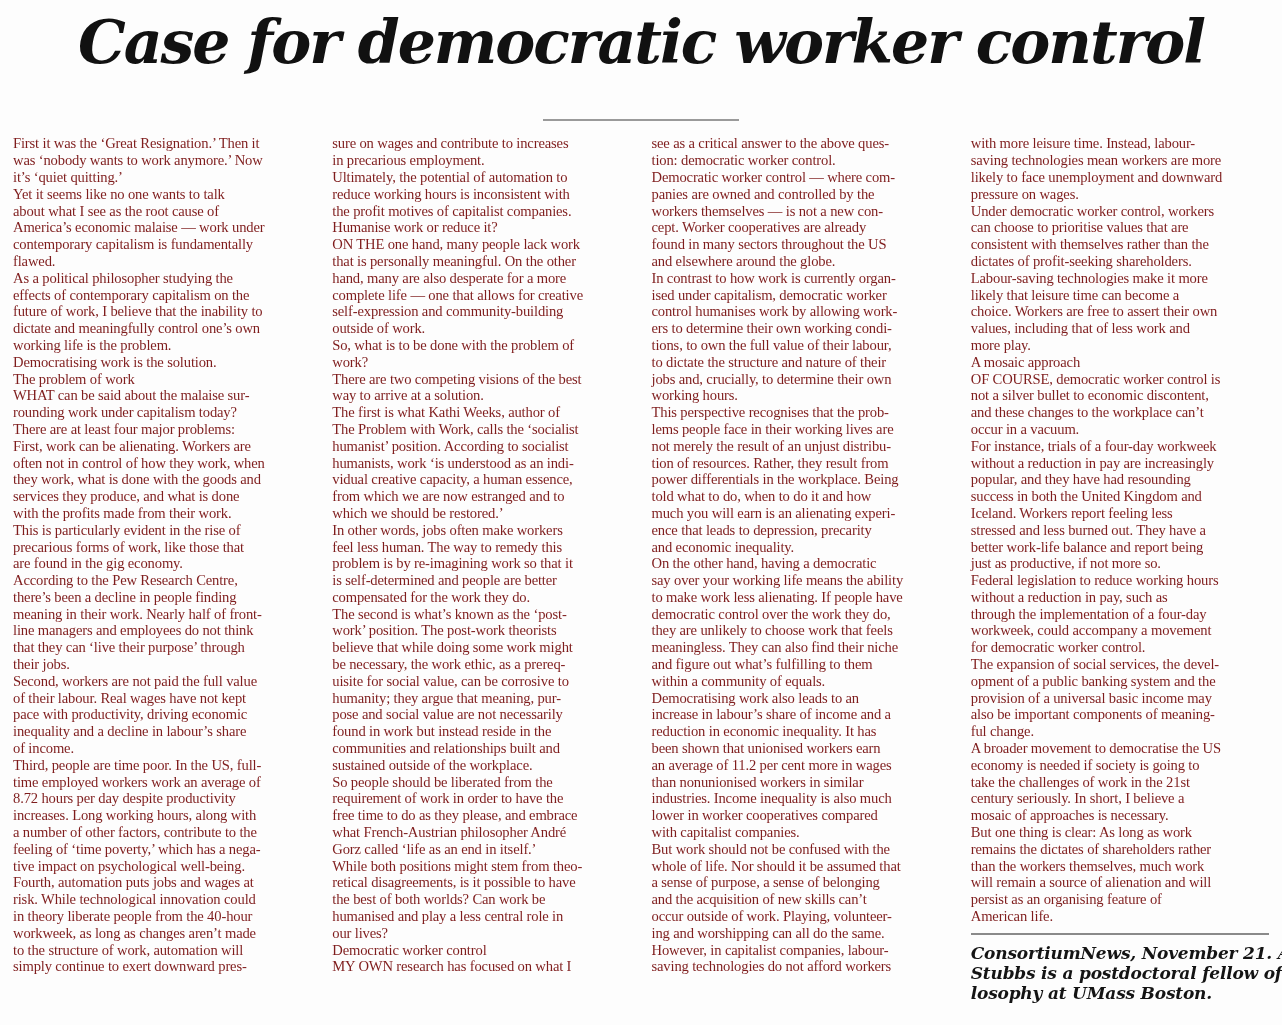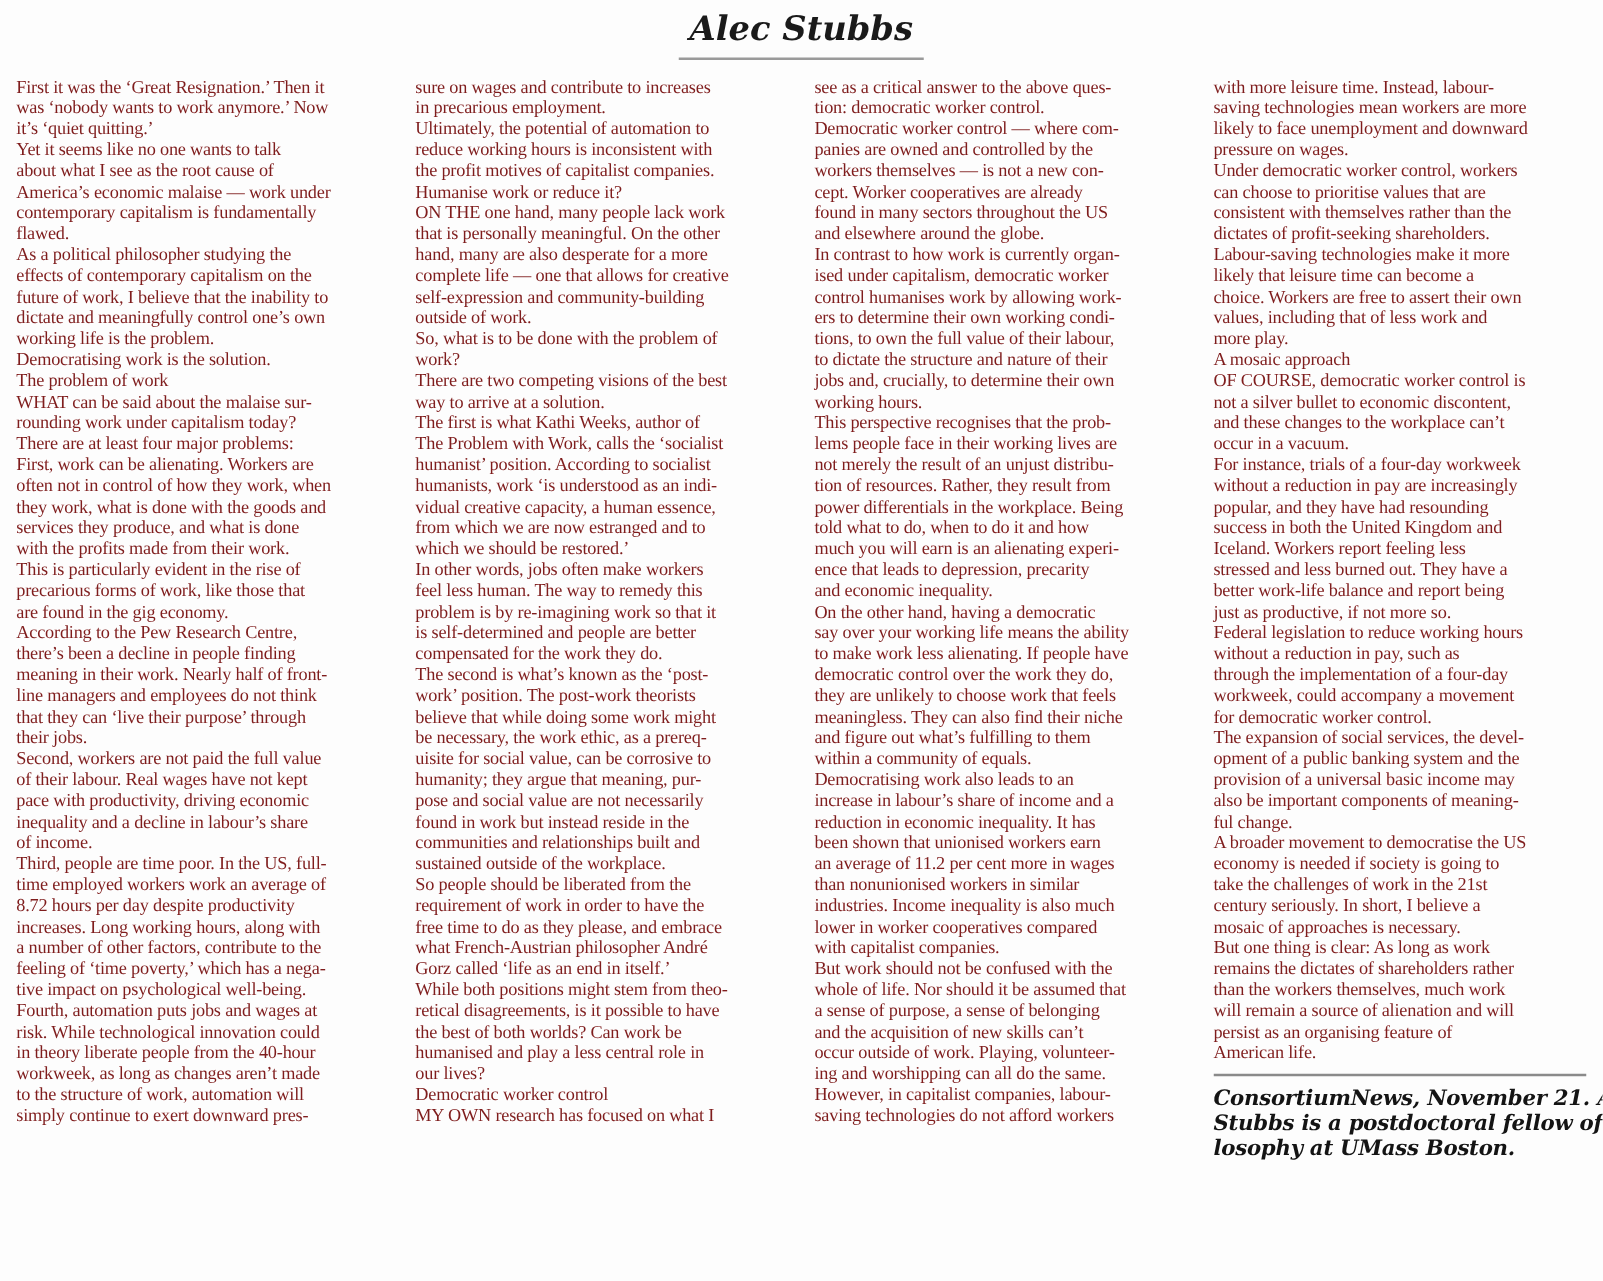--- a/index.html
+++ b/index.html
@@ -66,22 +66,22 @@
     letter-spacing: -0.2px;
     white-space: pre;
     color: #141414;
   }
 </style>
 </head>
 <body>
 
 <div class="page">
 
-
-  <div class="byline">Alec Stubbs</div>
+  <h1 class="headline">Case for democratic worker control</h1>
+
 
   <div class="byline-rule"></div>
 
   <div class="columns">
 
     <div class="column">
       <div class="column-text">First it was the ‘Great Resignation.’ Then it
 was ‘nobody wants to work anymore.’ Now
 it’s ‘quiet quitting.’
 Yet it seems like no one wants to talk

